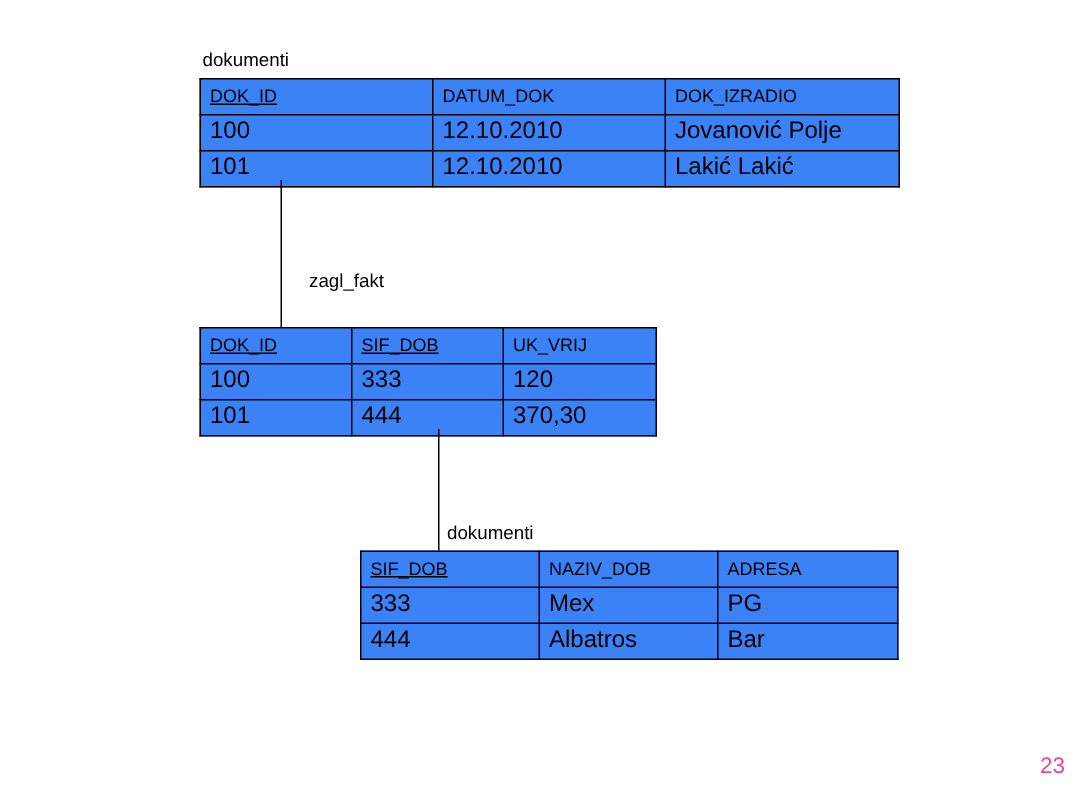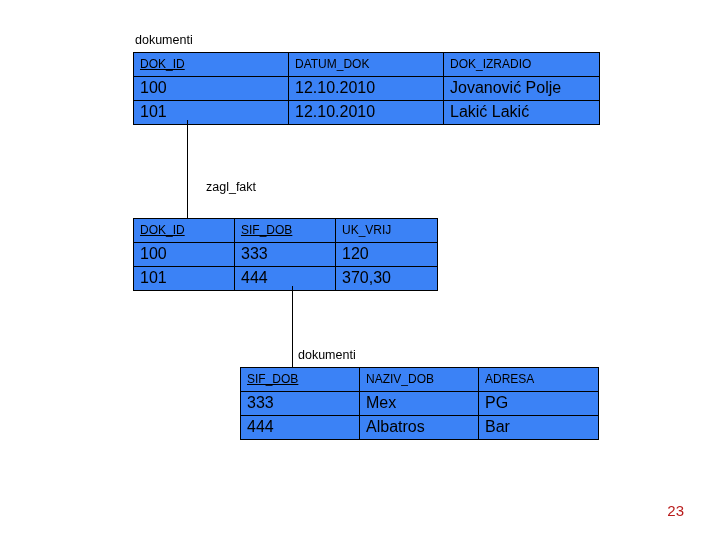--- a/index.html
+++ b/index.html
@@ -50,25 +50,25 @@
   }
   .key {
     text-decoration: underline;
   }
   .connector {
     position: absolute;
     background: #000000;
   }
   .page-number {
     position: absolute;
-    right: 36px;
+    right: 10px;
     bottom: 20px;
     font-size: 15px;
     line-height: 18px;
-    color: #b91c1c;
+    color: #ec4899;
   }
 </style>
 </head>
 <body>
 
 <div class="stage">
 
   <div class="caption" style="left:135px; top:33px;">dokumenti</div>
 
   <table class="tbl" style="left:133px; top:52px; width:466px;">

